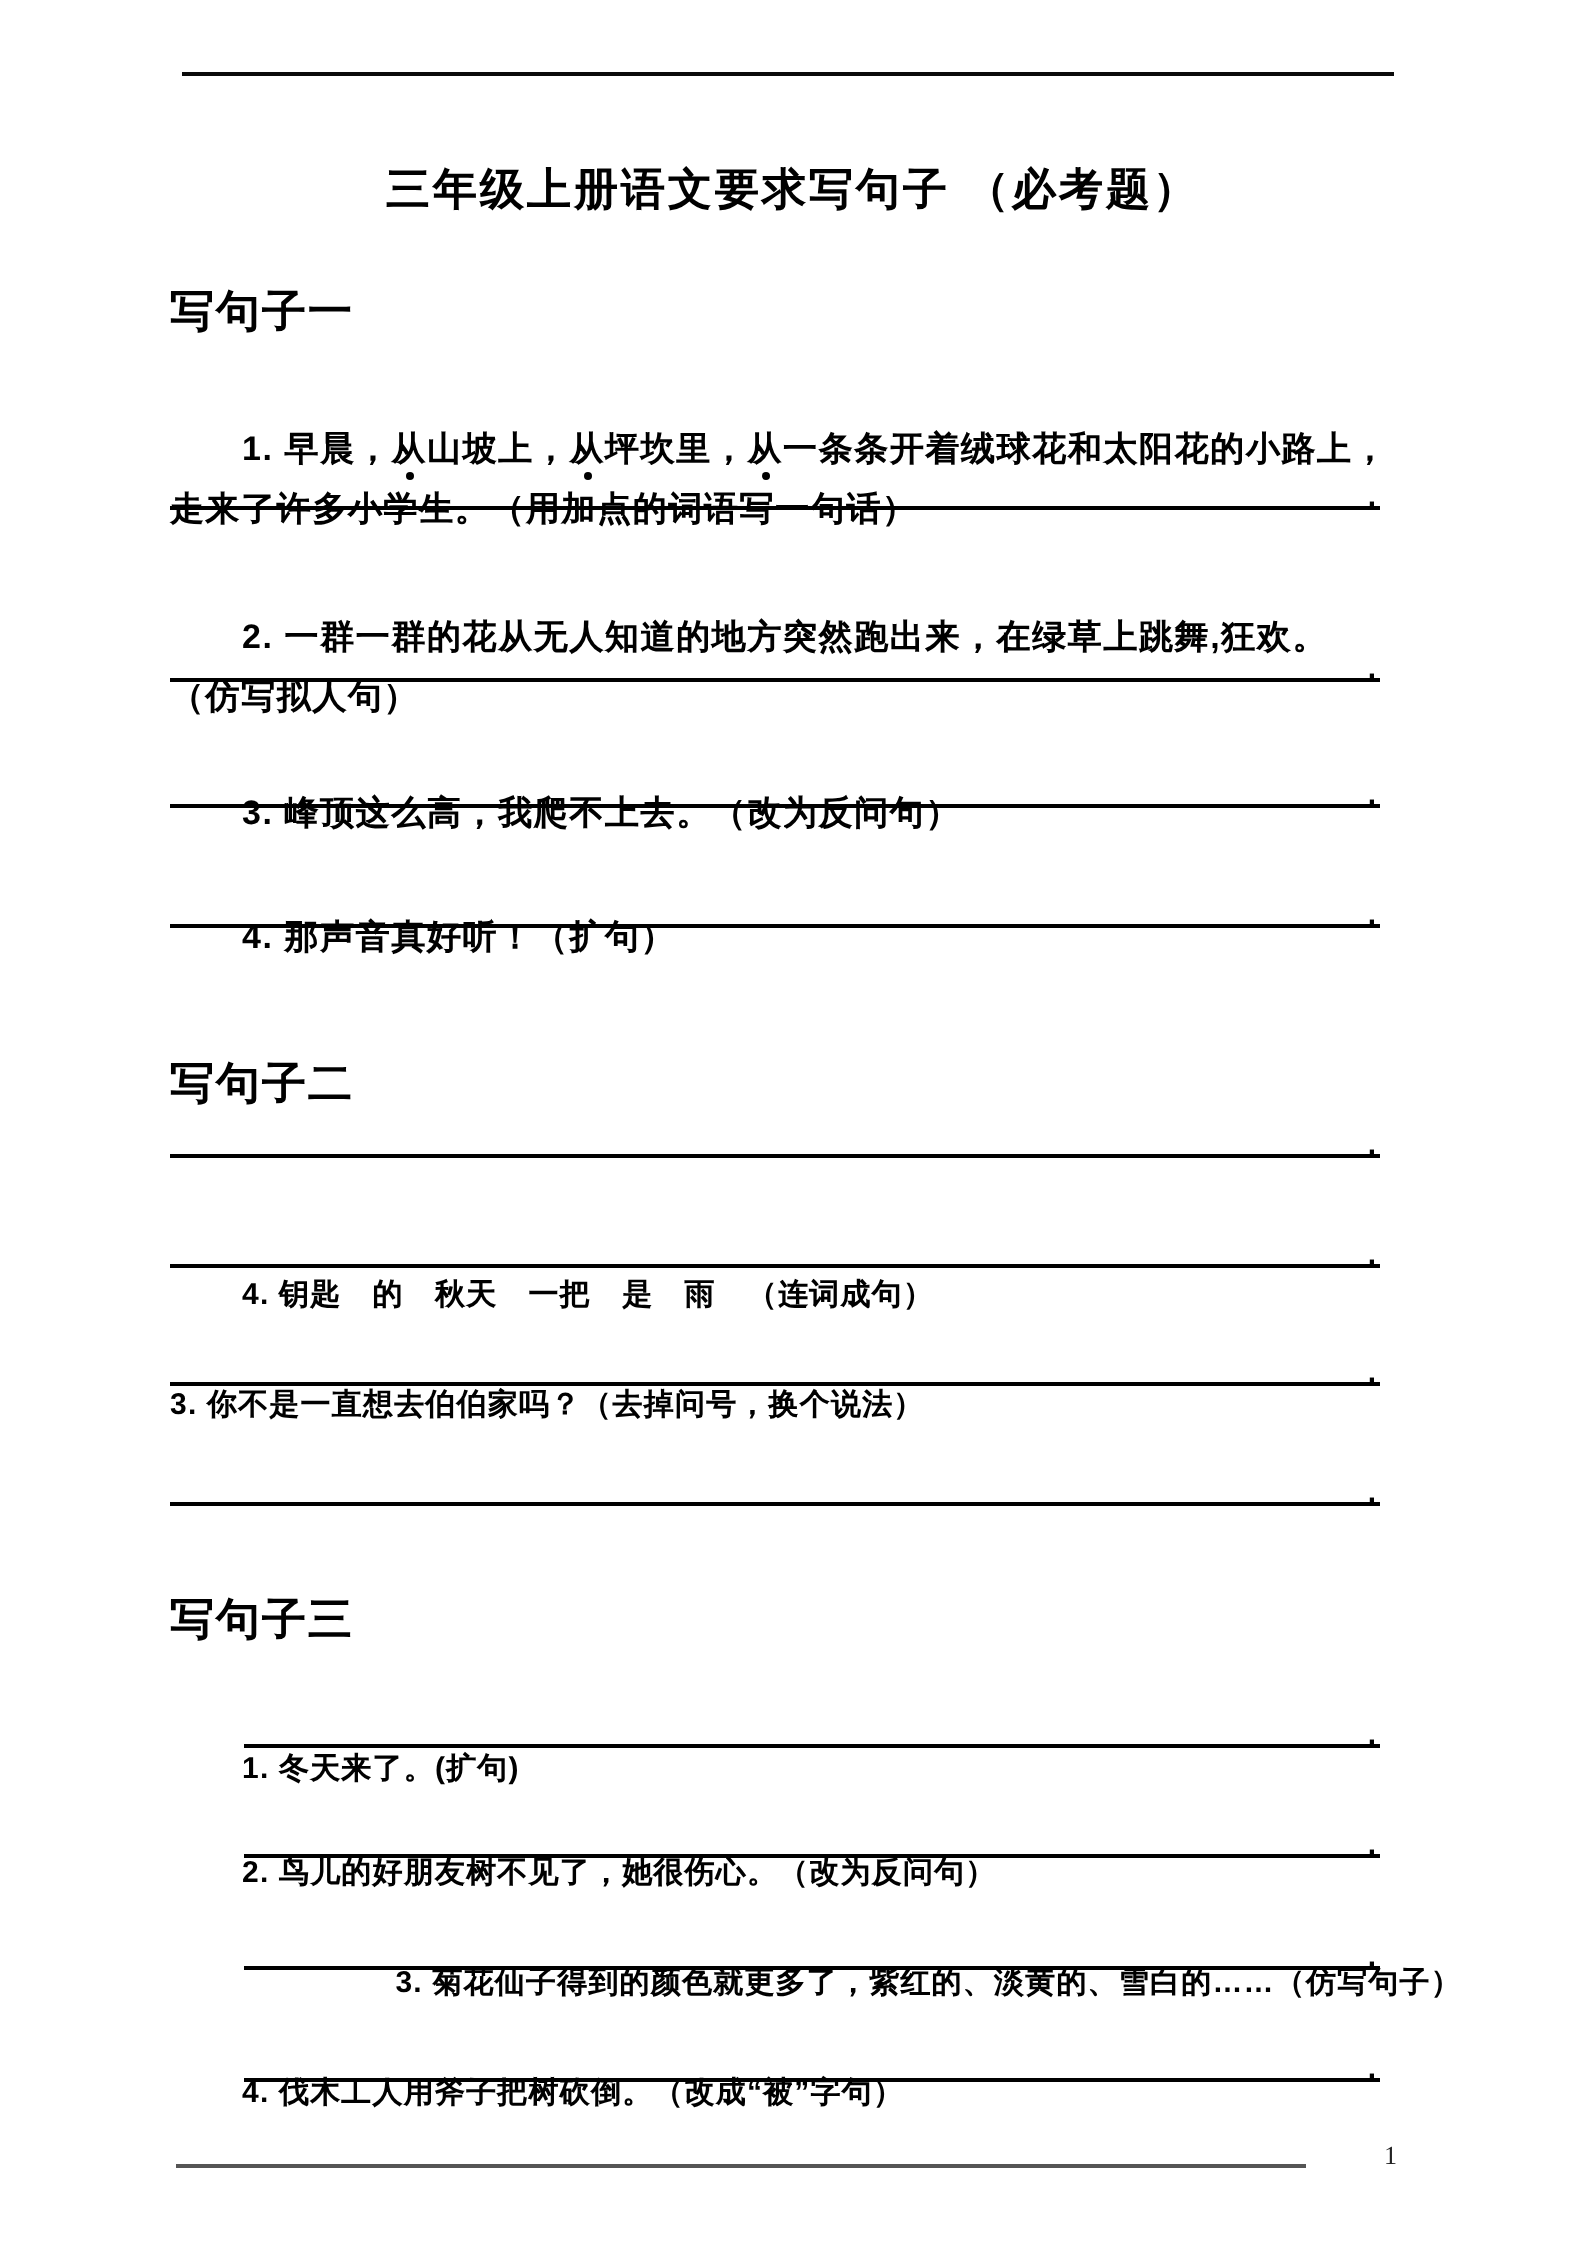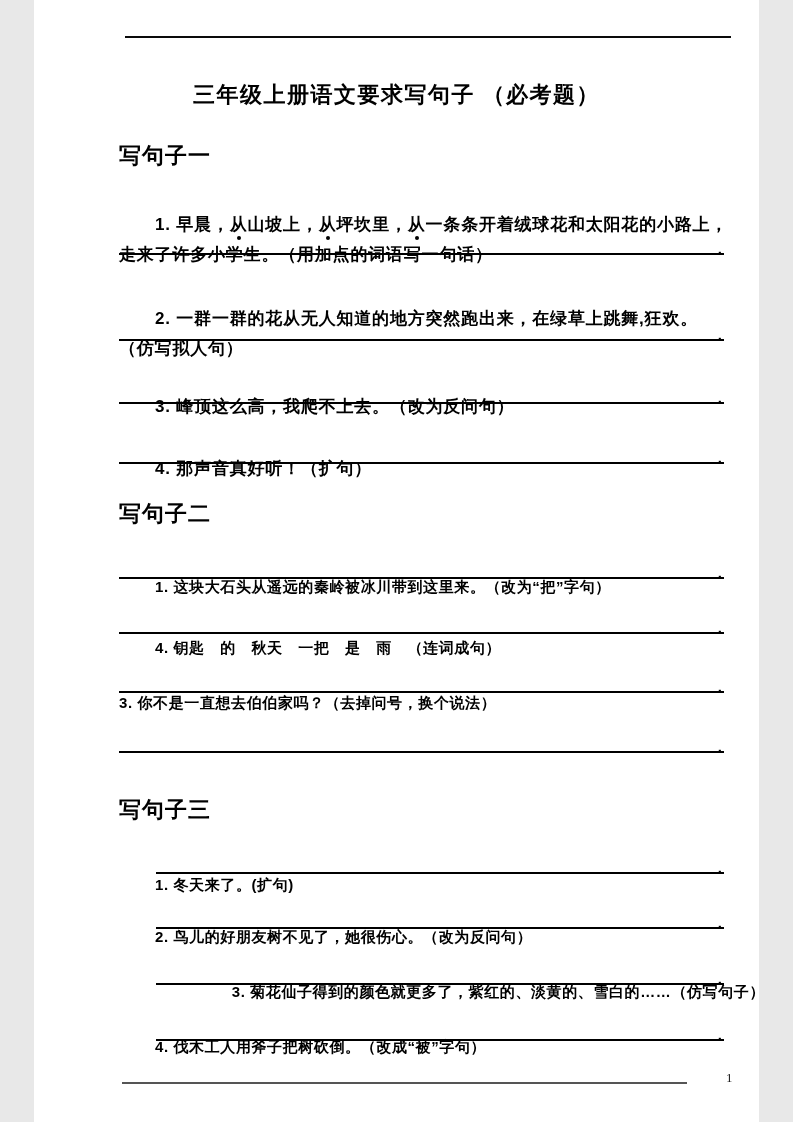--- a/index.html
+++ b/index.html
@@ -1,18 +1,18 @@
 <!DOCTYPE html>
 <html><head>
 <meta charset="utf-8">
 <style>
   html,body{margin:0;padding:0;background:#e8e8e8;}
   .page{
     position:relative;
-    width:725px;height:1122px;
+    width:793px;height:1122px;
     margin:0 auto;
     background:#ffffff;
     font-family:"Liberation Sans","DejaVu Sans",sans-serif;
     color:#000;
     overflow:hidden;
   }
   .abs{position:absolute;}
   .rule{position:absolute;background:#0a0a0a;}
   .title{
     left:0;right:0;text-align:center;
@@ -81,25 +81,22 @@
     <span class="endmark">.</span>
   </div>
 
   <div class="abs q s1" style="top:416px;left:85px;width:625px;">
     <div class="line ind">4. 那声音真好听！（扩句）</div>
   </div>
   <div class="ans" style="top:442px;left:85px;width:605px;">
     <span class="endmark">.</span>
   </div>
 
-  <div class="abs shead" style="top:503px;left:85px;">写句子二</div>
+  <div class="abs shead" style="top:531px;left:85px;">写句子二</div>
 
-  <div class="abs q s23" style="top:538px;left:85px;width:625px;">
-    <div class="line ind">1. 这块大石头从遥远的秦岭被冰川带到这里来。（改为“把”字句）</div>
-  </div>
   <div class="ans" style="top:557px;left:85px;width:605px;">
     <span class="endmark">.</span>
   </div>
 
   <div class="abs q s23" style="top:599px;left:85px;width:625px;">
     <div class="line ind">4. 钥匙　的　秋天　一把　是　雨　（连词成句）</div>
   </div>
   <div class="ans" style="top:612px;left:85px;width:605px;">
     <span class="endmark">.</span>
   </div>

